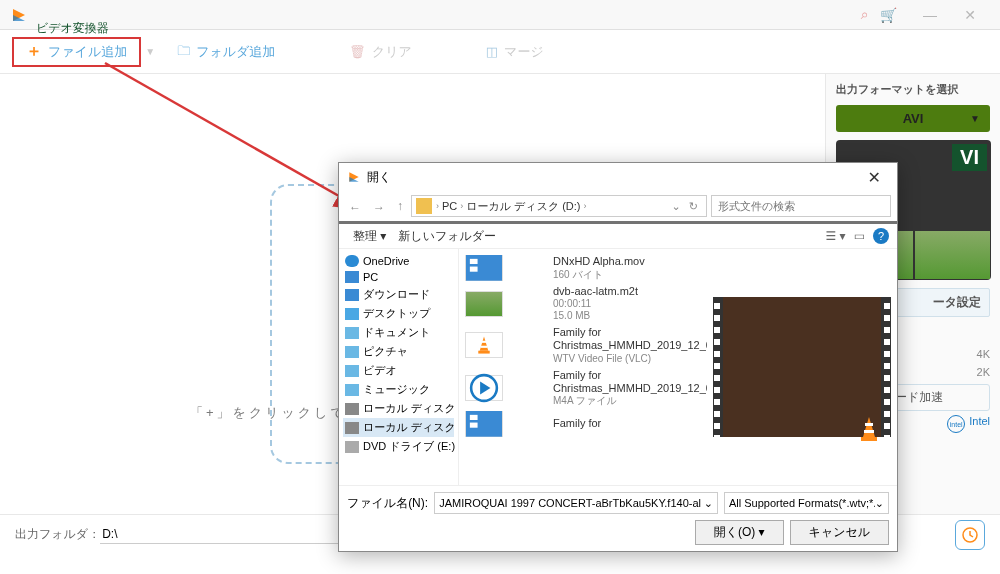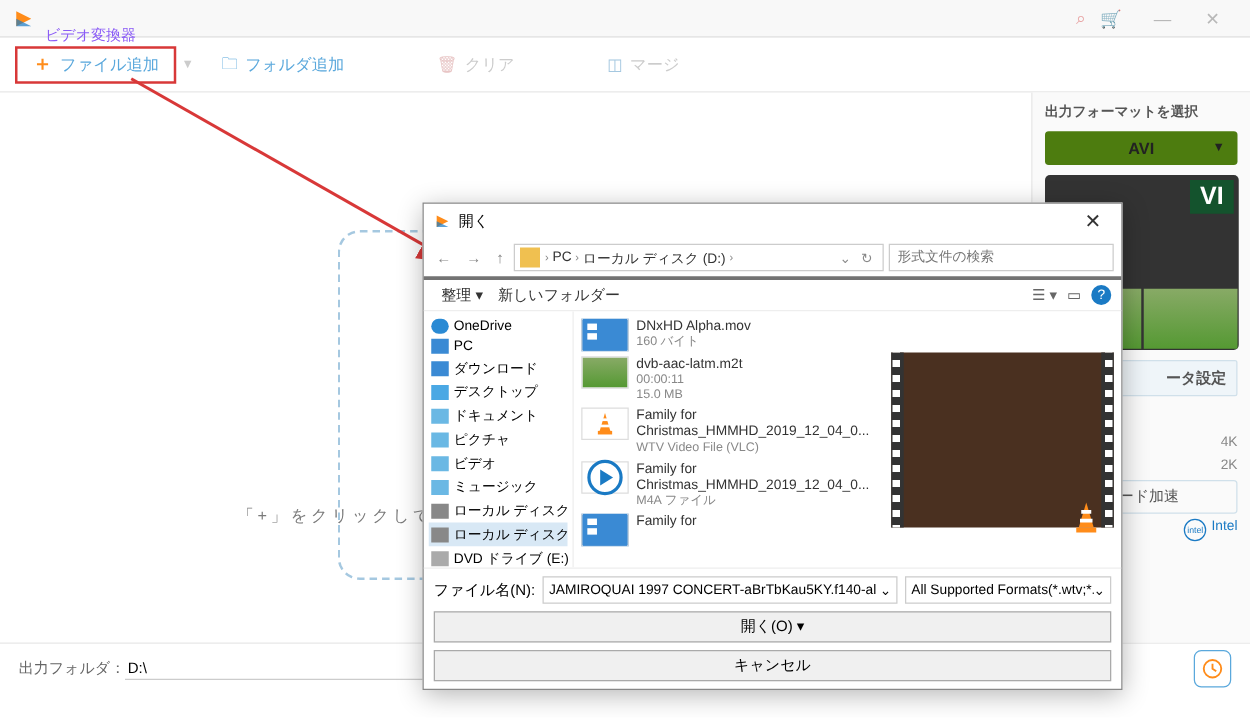--- a/index.html
+++ b/index.html
@@ -1,21 +1,21 @@
 <!DOCTYPE html>
 <html><head>
 <meta charset="utf-8">
 <style>
 * { box-sizing: border-box; margin: 0; padding: 0; font-family: "Meiryo UI", "Segoe UI", sans-serif; }
 body { width: 1000px; height: 574px; background: #fff; position: relative; overflow: hidden; }
 
 
 .titlebar { height: 30px; display: flex; align-items: center; padding: 0 10px; background: #f8f8f8; border-bottom: 1px solid #e0e0e0; }
 .titlebar .logo { width: 18px; height: 18px; margin-right: 8px; }
-.titlebar .title { font-size: 12px; color: #8b5cf6; flex: 1; margin-top: 28px; }
+.titlebar .title { font-size: 12px; color: #14532d; flex: 1; margin-top: 28px; }
 .titlebar .win-btn { width: 40px; height: 30px; display: flex; align-items: center; justify-content: center; color: #b8b8b8; font-size: 14px; }
 .titlebar .ico { color: #e8a5a5; font-size: 14px; margin-right: 12px; }
 
 .toolbar { height: 44px; display: flex; align-items: center; padding: 0 12px; border-bottom: 1px solid #e8e8e8; }
 .toolbar .btn { display: flex; align-items: center; padding: 0 12px; height: 30px; font-size: 13px; color: #7a7a7a; }
 .toolbar .btn.add-file { border: 2px solid #d83838; color: #5aa8dc; }
 .toolbar .btn.add-file .plus { color: #ff8c1a; font-weight: bold; margin-right: 6px; font-size: 16px; }
 .toolbar .btn.add-folder { color: #5aa8dc; margin-left: 10px; }
 .toolbar .btn.add-folder .ico { color: #5aa8dc; margin-right: 6px; }
 .toolbar .btn.disabled { color: #ccc; }
@@ -75,39 +75,39 @@
 .dl { background: #3a8ad4; }
 .desk { background: #4aa8e4; }
 .doc { background: #6ab8e4; }
 .pic { background: #6ab8e4; }
 .vid { background: #6ab8e4; }
 .mus { background: #6ab8e4; }
 .hdd { background: #888; }
 .dvd { background: #aaa; }
 
 .files { flex: 1; padding: 4px; overflow: hidden; }
-.file-item { display: flex; padding: 2px; font-size: 11px; }
+.file-item { display: flex; align-items: center; padding: 2px; font-size: 11px; gap: 44px; }
 .file-item .thumb { width: 38px; height: 26px; background: #3a8ad4; margin-right: 6px; flex-shrink: 0; border: 1px solid #ddd; display: flex; align-items: center; justify-content: center; }
 .file-item .thumb.vlc { background: #fff; }
 .file-item .thumb.vlc svg { width: 20px; height: 20px; }
 .file-item .thumb.m4a { background: #fff; }
 .file-item .meta { line-height: 1.2; }
 .file-item .name { color: #333; }
 .file-item .sub { color: #888; font-size: 10px; }
 
 .preview { width: 190px; padding: 6px; display: flex; align-items: center; justify-content: center; }
 .film { width: 180px; height: 140px; background: #4a3020; position: relative; border-left: 10px solid #333; border-right: 10px solid #333; }
 .film::before, .film::after { content: ''; position: absolute; width: 6px; top: 0; bottom: 0; background: repeating-linear-gradient(#333 0 6px, #fff 6px 12px); }
 .film::before { left: -9px; } .film::after { right: -9px; }
 .film .cone { position: absolute; right: -2px; bottom: -6px; }
 
 .dlg-foot { border-top: 1px solid #eee; padding: 6px 8px; font-size: 12px; }
 .dlg-foot .row { display: flex; align-items: center; gap: 6px; margin-bottom: 6px; }
 .dlg-foot .combo { border: 1px solid #ccc; height: 22px; padding: 0 4px; font-size: 11px; display: flex; align-items: center; }
-.dlg-foot .btns { display: flex; justify-content: flex-end; gap: 6px; flex-direction: column; }
+.dlg-foot .btns { display: flex; justify-content: flex-end; gap: 6px; }
 .dlg-foot button { border: 1px solid #aaa; background: #f0f0f0; padding: 3px 18px; font-size: 12px; }
 
 
 .arrow { position: absolute; left: 100px; top: 58px; pointer-events: none; }
 </style>
 </head>
 <body>
 
 <div class="titlebar">
   <svg class="logo" viewBox="0 0 24 24">

